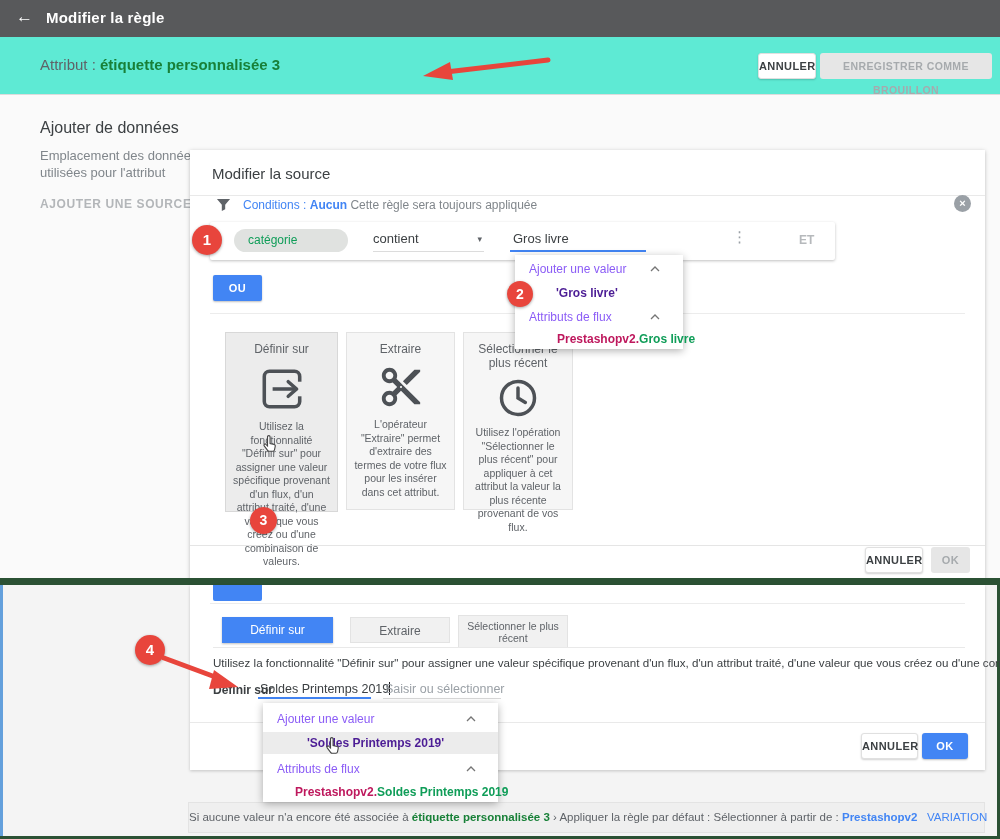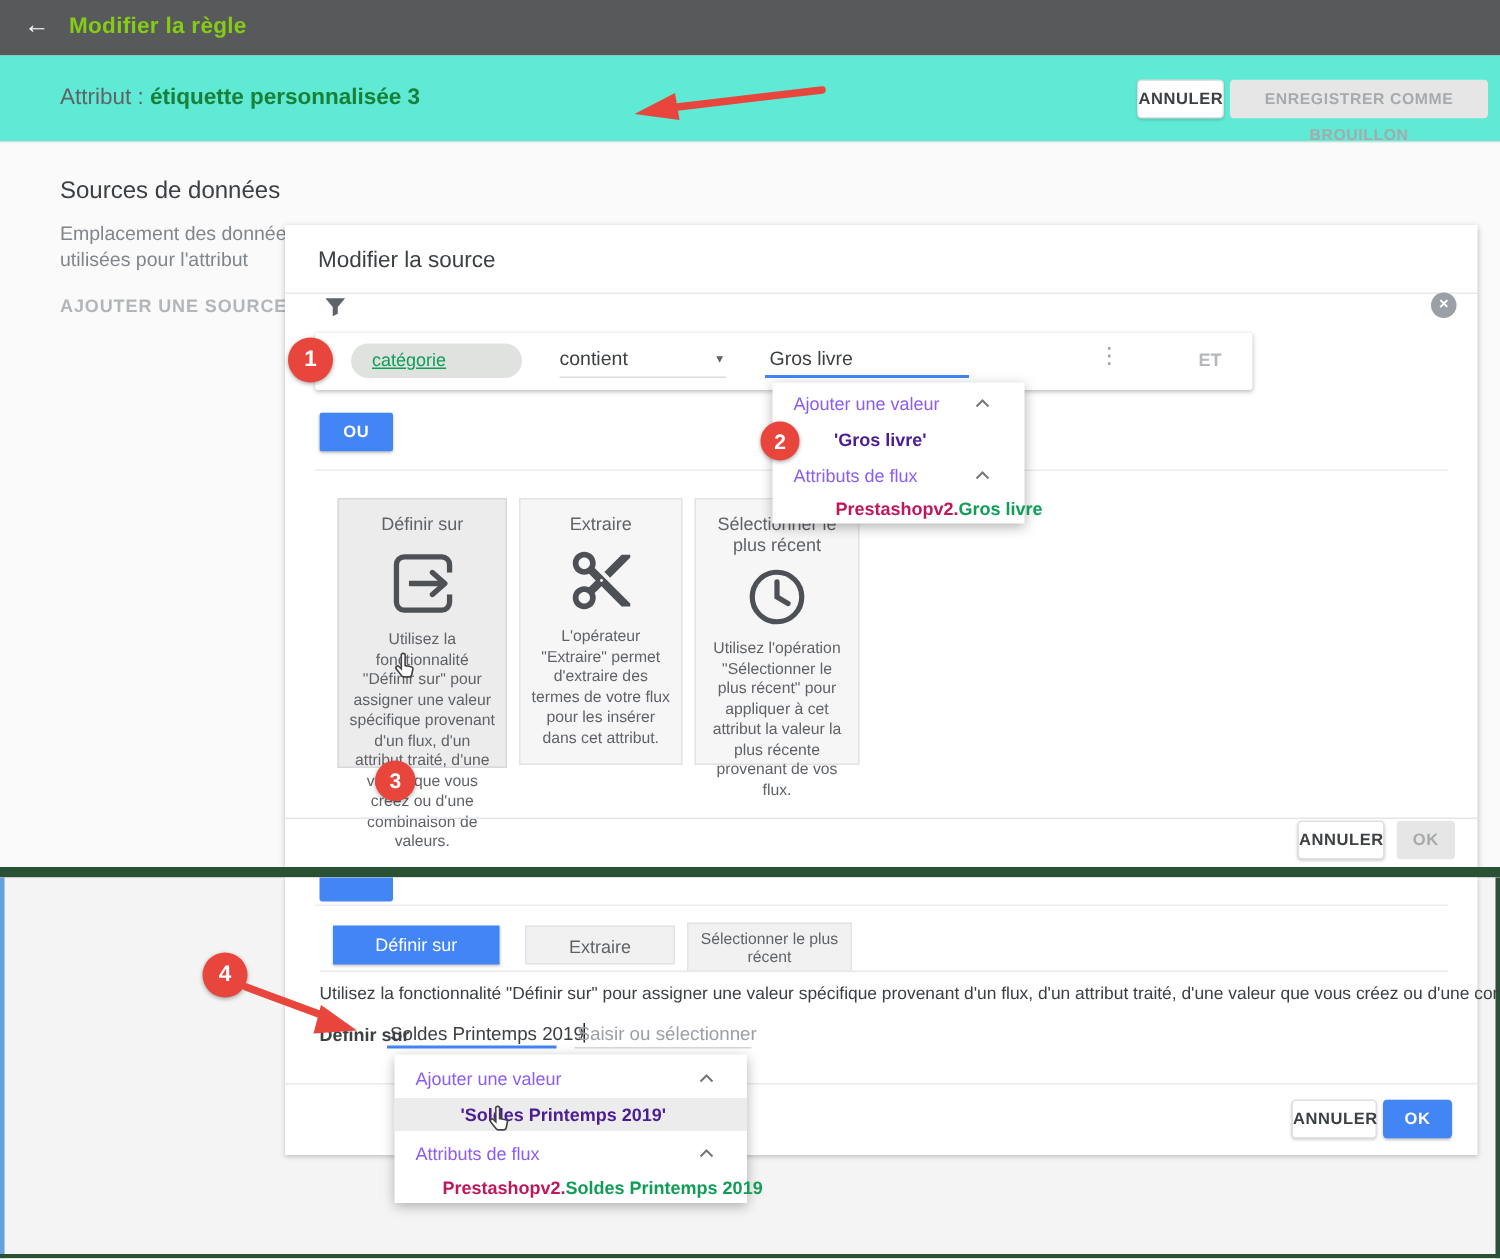--- a/index.html
+++ b/index.html
@@ -2,21 +2,21 @@
 <html><head>
 <meta charset="utf-8">
 <style>
   html,body{margin:0;padding:0;background:#fff;}
   .page{position:relative;width:1000px;height:839px;overflow:hidden;
         font-family:"Liberation Sans",sans-serif;background:#fff;}
   .abs{position:absolute;}
   
   .appbar{position:absolute;left:0;top:0;width:1000px;height:37px;background:#58595b;}
   .appbar .back{position:absolute;left:16px;top:7px;color:#fff;font-size:17px;cursor:pointer;}
-  .appbar .title{position:absolute;left:46px;top:9px;color:#84cc16;font-size:15px;font-weight:bold;letter-spacing:.2px;}
+  .appbar .title{position:absolute;left:46px;top:9px;color:#ffffff;font-size:15px;font-weight:bold;letter-spacing:.2px;}
   
   .toolbar{position:absolute;left:0;top:37px;width:1000px;height:58px;background:#5eead4;border-bottom:1px solid #dcdcdc;box-sizing:border-box;}
   .attr-line{position:absolute;left:40px;top:19px;font-size:15px;color:#5f6368;white-space:nowrap;}
   .green-b{color:#188038;font-weight:bold;}
   .btn{box-sizing:border-box;border-radius:3px;font-size:11px;font-weight:bold;letter-spacing:.4px;
        text-align:center;cursor:pointer;border:1px solid transparent;line-height:24px;padding:0;}
   .btn-outline{background:#fff;border:1px solid #e0e0e0;color:#3c4043;box-shadow:0 1px 2px rgba(0,0,0,.18);}
   .btn-disabled{background:#e6e6e6;color:#a6aaad;box-shadow:none;cursor:default;}
   .btn-blue{background:#4285f4;color:#fff;box-shadow:0 1px 2px rgba(0,0,0,.25);}
   
@@ -77,35 +77,39 @@
     <svg class="abs" style="left:416px;top:16px;z-index:40;" width="140" height="30" viewBox="0 0 140 30">
       <line x1="132" y1="7" x2="30" y2="19" stroke="#e8453c" stroke-width="5" stroke-linecap="round"></line>
       <polygon points="7,23 34,9 37,27" fill="#e8453c"></polygon>
     </svg>
     <button class="btn btn-outline abs" style="left:758px;top:16px;width:58px;height:26px;">ANNULER</button>
     <button class="btn btn-disabled abs" style="left:820px;top:16px;width:172px;height:26px;font-size:10.5px;">ENREGISTRER COMME BROUILLON</button>
   </div>
 
   <div class="content-top"></div>
 
-  <div class="src-title">Sources de données</div>
+  <div class="src-title">Ajouter de données</div>
   <div class="src-sub">Emplacement des données utilisées pour l'attribut</div>
   <div class="src-add">AJOUTER UNE SOURCE</div>
 
   <div class="modal abs" style="left:190px;top:150px;width:795px;height:430px;">
     <div class="m-title abs" style="left:22px;top:15px;">Modifier la source</div>
     <div class="hline abs" style="left:0;top:45px;width:795px;"></div>
 
     <svg class="abs" style="left:26px;top:47px;" width="15" height="15" viewBox="0 0 16 16">
       <path d="M1 2h14L9.8 8.2v4.8L6.2 14.8V8.2z" fill="#5f6368"></path>
     </svg>
+    <div class="cond-text abs" style="left:53px;top:48px;">
+      <span class="blue">Conditions :</span>
+      <span class="blue bold">Aucun</span><span> Cette règle sera toujours appliquée</span>
+    </div>
     <div class="close-circle abs" style="left:764px;top:45px;">×</div>
 
     <div class="filter-card abs" style="left:20px;top:72px;width:625px;height:38px;">
-      <div class="chip abs" style="left:24px;top:7px;width:114px;text-decoration:underline;">catégorie</div>
+      <div class="chip abs" style="left:24px;top:7px;width:114px;">catégorie</div>
       <div class="sel-text abs" style="left:163px;top:9px;width:111px;border-bottom:1px solid #dcdcdc;padding-bottom:5px;cursor:pointer;">
         <span>contient</span>
         <span class="caret abs" style="right:2px;top:3px;">▾</span>
       </div>
       <div class="sel-text abs" style="left:303px;top:9px;">Gros livre</div>
       <div class="abs" style="left:300px;top:28px;width:136px;height:2px;background:#4285f4;"></div>
       <div class="kebab abs" style="left:522px;top:6px;">⋮</div>
       <div class="et abs" style="left:589px;top:11px;">ET</div>
     </div>
 
@@ -215,14 +219,17 @@
     </div>
   </div>
   <svg class="abs" style="left:325px;top:736px;z-index:35;" width="17" height="21" viewBox="0 0 20 24">
     <path d="M8 1.5c.9 0 1.5.7 1.5 1.5v8l4.8 1c.9.2 1.5 1 1.3 1.9l-.9 4.4c-.2.9-1 1.6-1.9 1.6H8.4c-.6 0-1.2-.3-1.6-.8l-4.2-5.4c-.5-.6-.4-1.5.2-2 .5-.4 1.3-.4 1.8.1l1.9 1.8V3c0-.8.6-1.5 1.5-1.5z" fill="#fff" stroke="#444" stroke-width="1.3"></path>
   </svg>
 
   <div class="hline abs" style="left:190px;top:722px;width:795px;"></div>
   <button class="btn btn-outline abs" style="left:861px;top:733px;width:57px;height:26px;">ANNULER</button>
   <button class="btn btn-blue abs" style="left:922px;top:733px;width:46px;height:26px;">OK</button>
 
+  <div class="infobar abs" style="left:188px;top:802px;width:797px;height:31px;">
+    <span>Si aucune valeur n'a encore été associée à </span><span class="bold" style="color:#188038;">étiquette personnalisée 3</span><span> › Appliquer la règle par défaut : Sélectionner à partir de : </span><span class="blue bold">Prestashopv2</span><span>&nbsp;&nbsp;&nbsp;</span><span class="blue">VARIATION</span>
+  </div>
 
 </div>
 
 </body></html>

